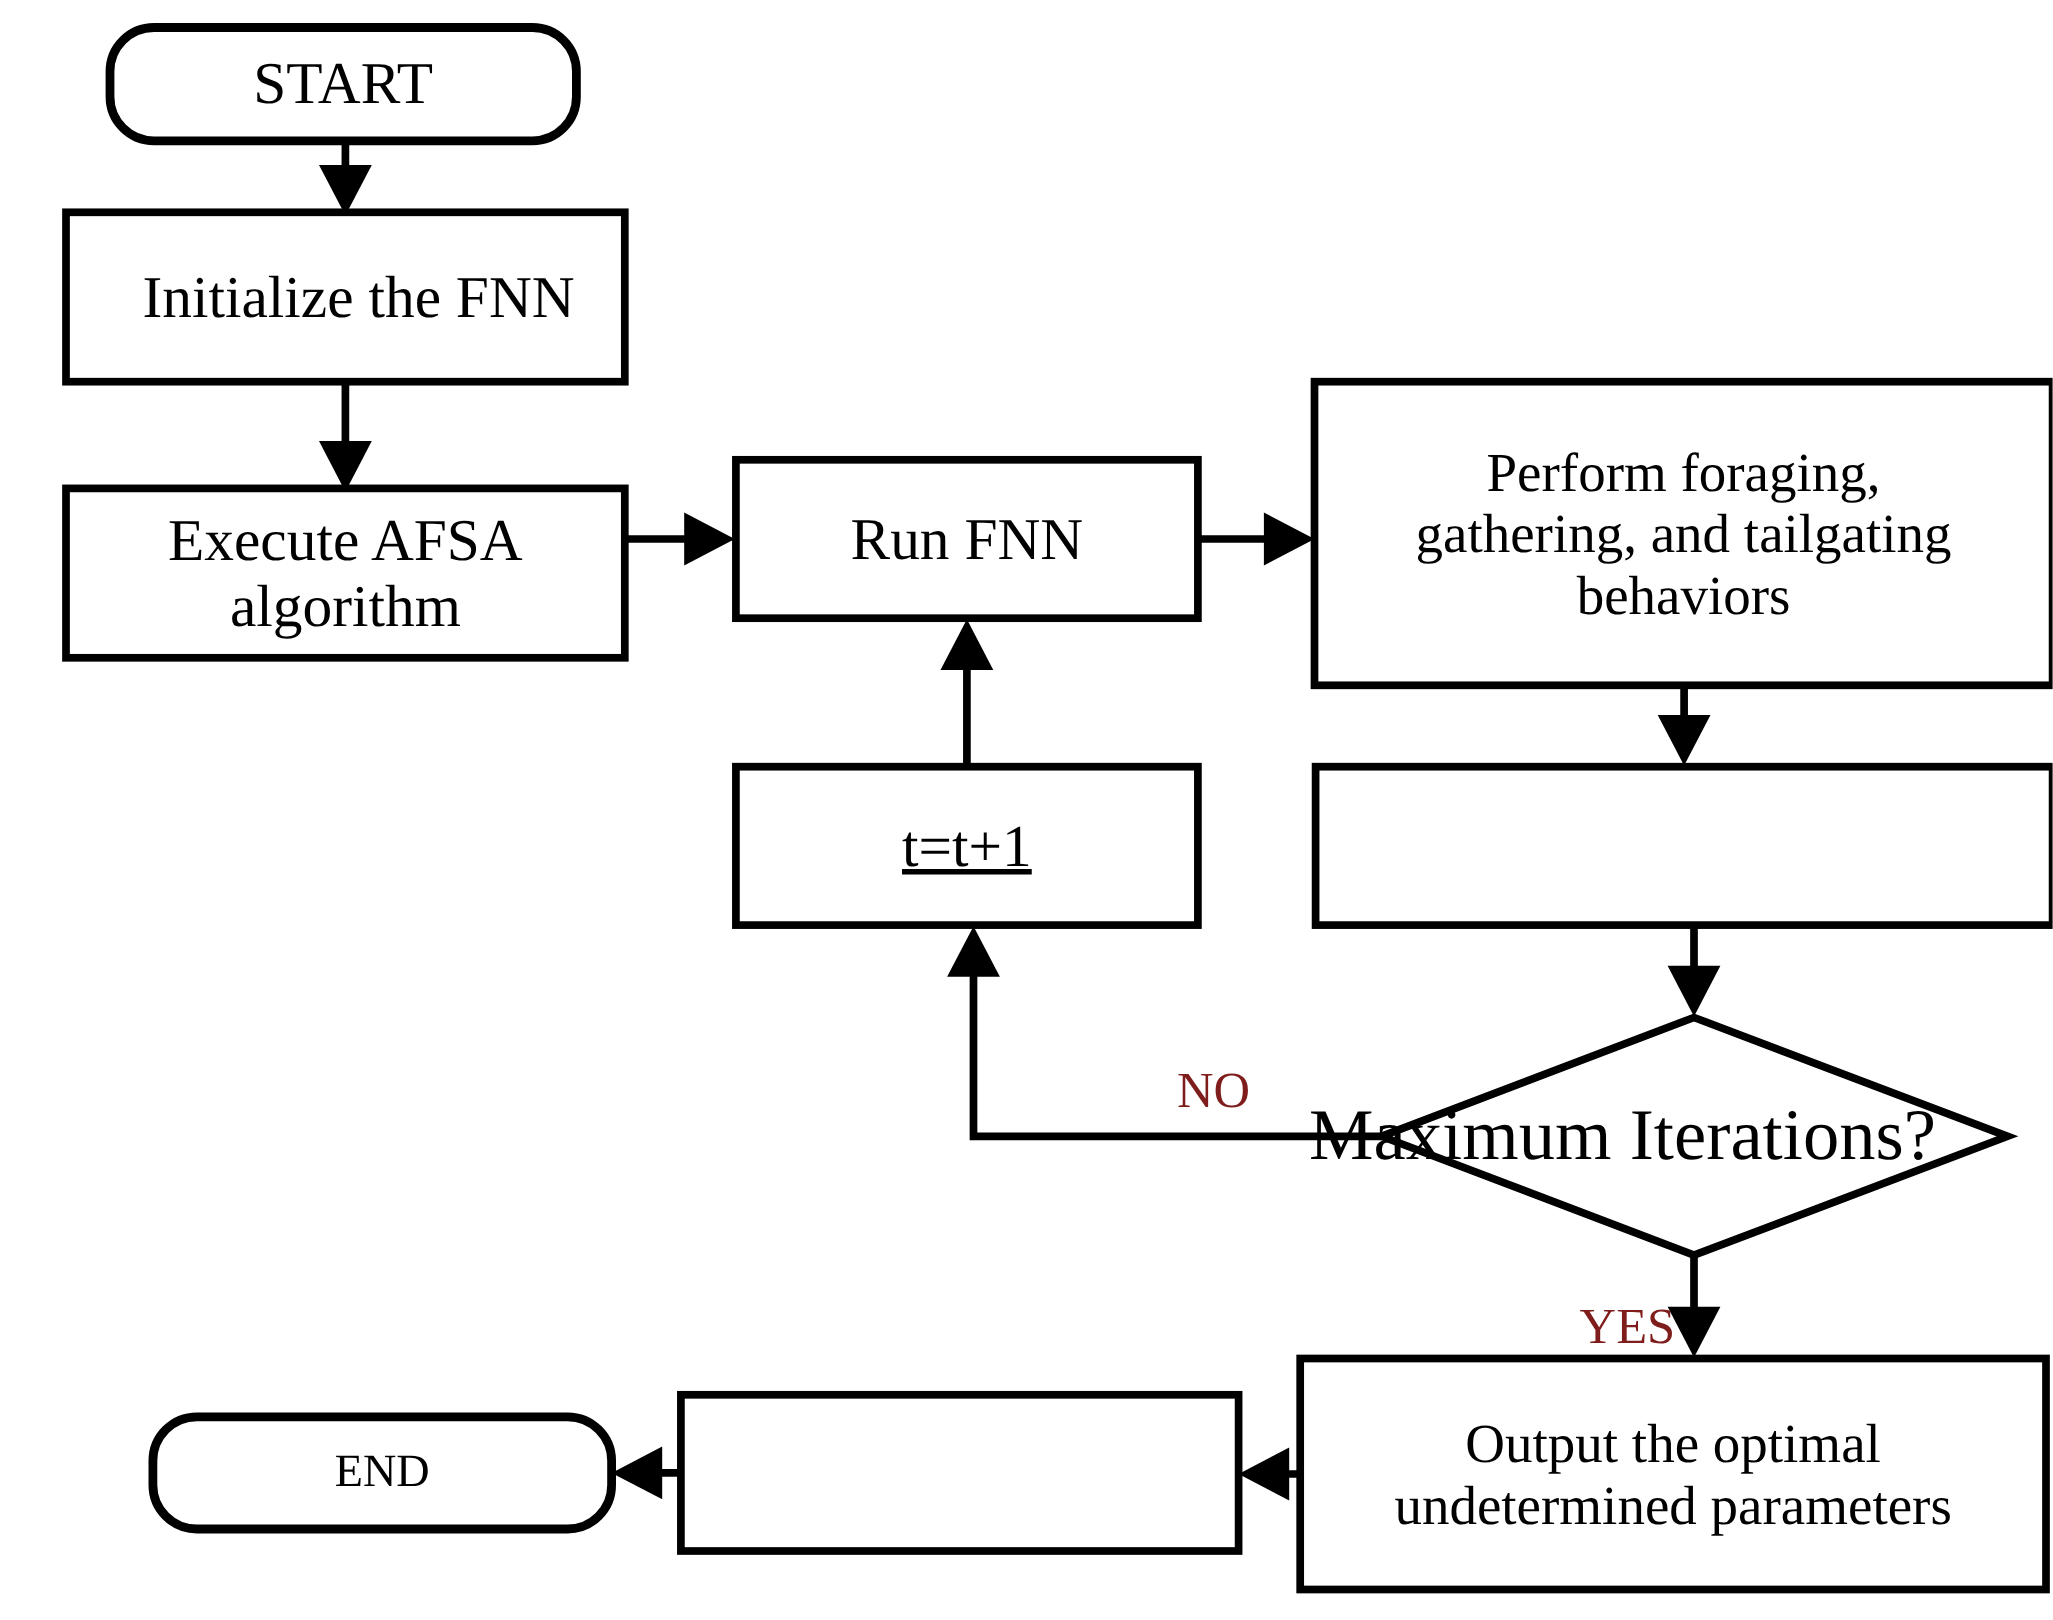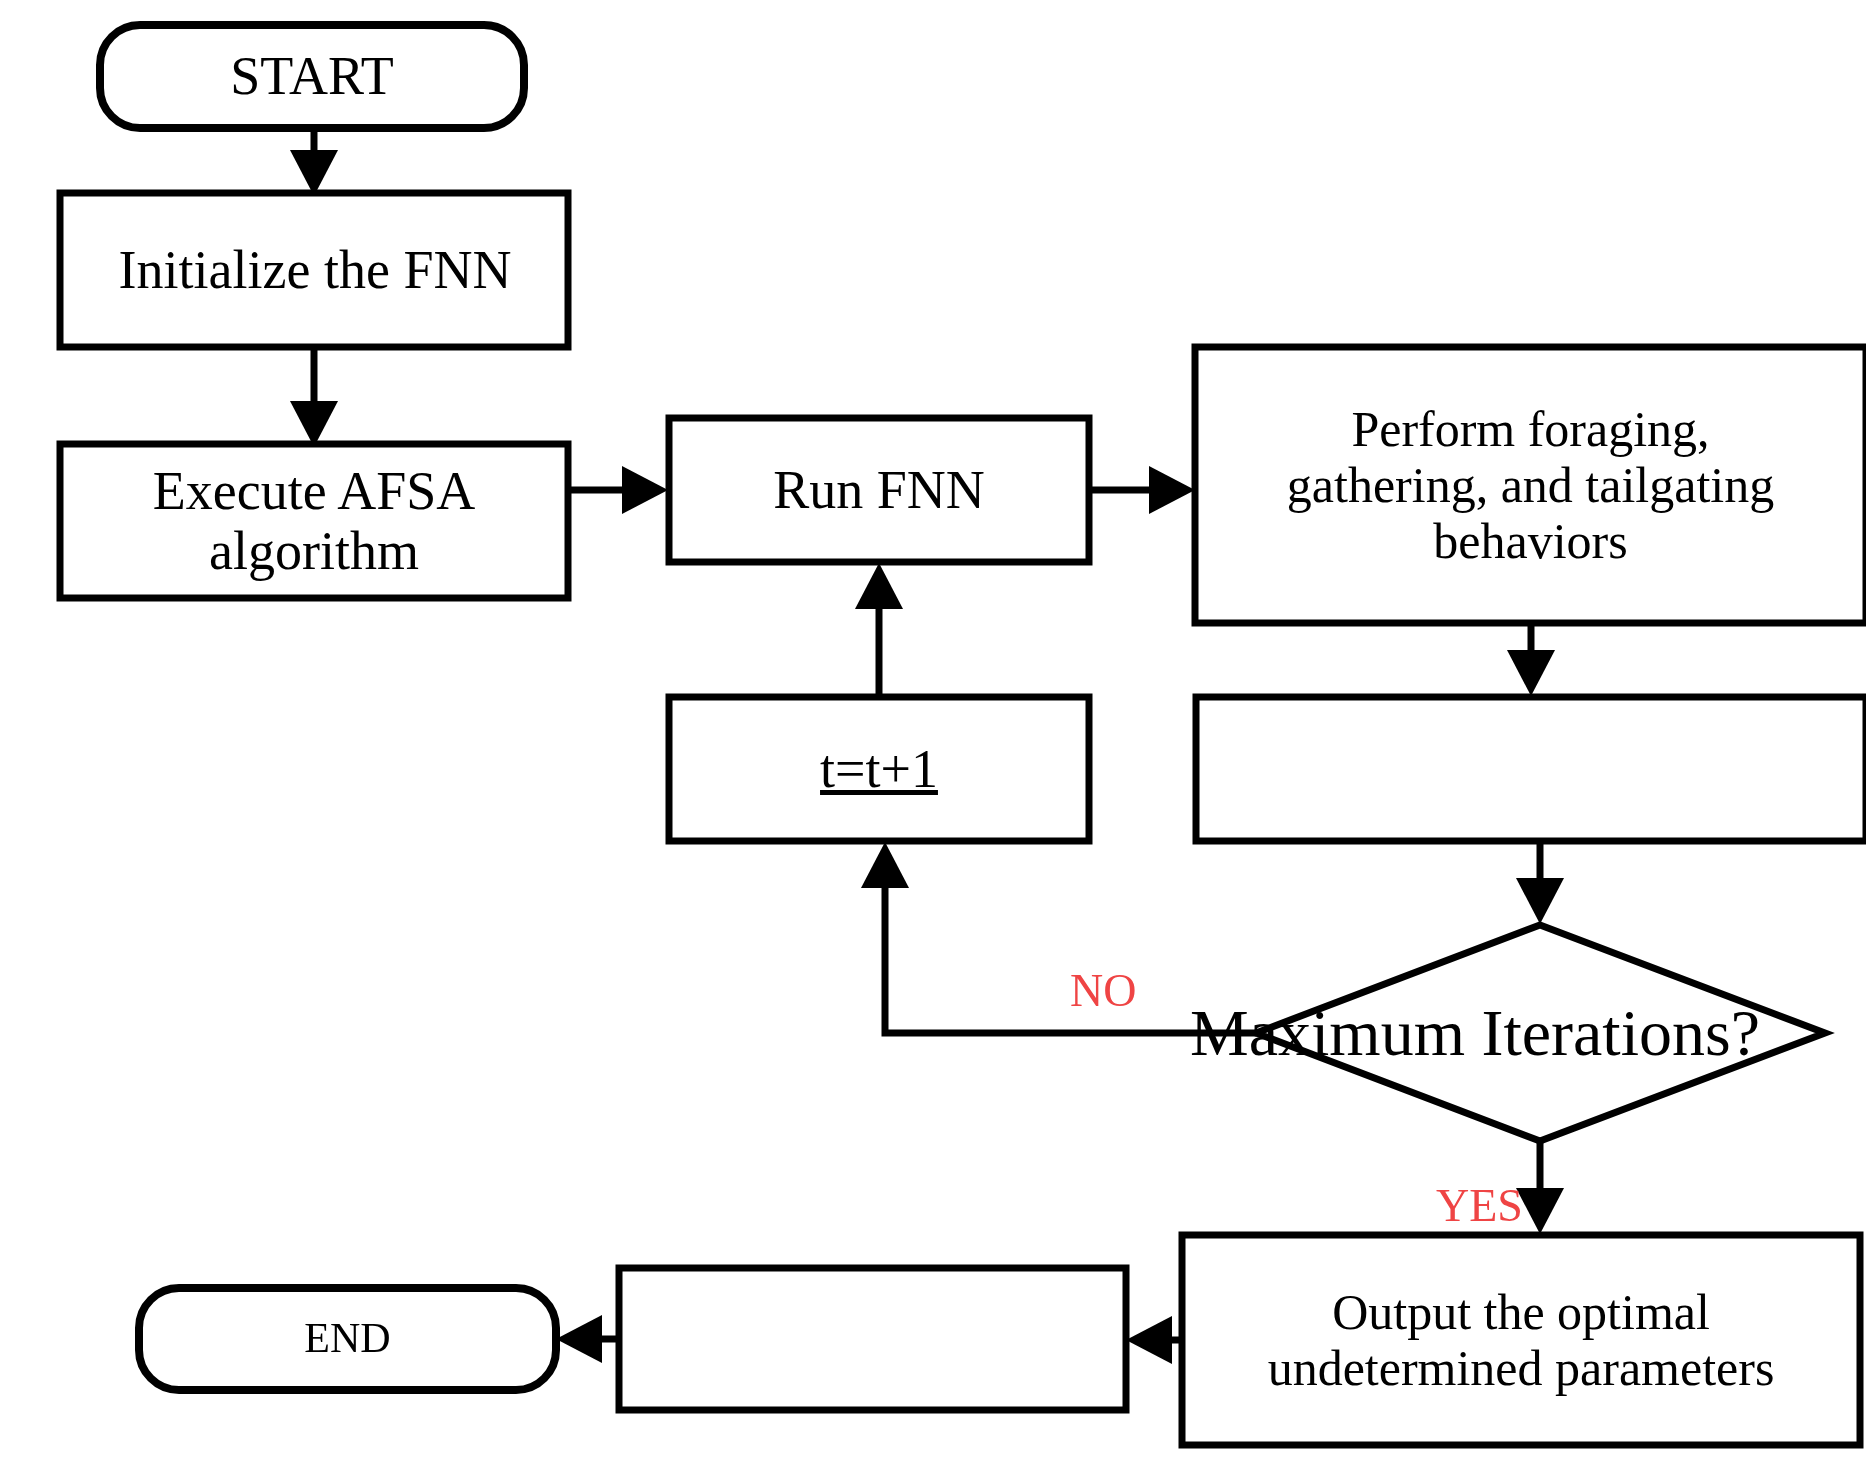--- a/index.html
+++ b/index.html
@@ -56,29 +56,29 @@
     text-align: center;
     color: #000000;
     font-family: "Liberation Serif", "DejaVu Serif", serif;
     font-weight: 400;
     line-height: 1.12;
     white-space: pre-line;
     pointer-events: none;
   }
   .edge-label {
     position: absolute;
-    color: #ef4444;
+    color: #7f1d1d;
     font-family: "Liberation Serif", "DejaVu Serif", serif;
     font-size: 46px;
     line-height: 1;
     white-space: nowrap;
   }
   
   #lbl-start   { left: 68px;   top: 25px;   width: 424px;  height: 103px; font-size: 54px; }
-  #lbl-init    { left: 29px;   top: 193px;  width: 508px;  height: 154px; font-size: 54px; }
+  #lbl-init    { left: 40px;   top: 193px;  width: 508px;  height: 154px; font-size: 54px; }
   #lbl-afsa    { left: 28px;   top: 444px;  width: 508px;  height: 154px; font-size: 54px; }
   #lbl-runfnn  { left: 637px;  top: 418px;  width: 420px;  height: 144px; font-size: 54px; }
   #lbl-tplus   { left: 637px;  top: 697px;  width: 420px;  height: 144px; font-size: 54px; text-decoration: underline; }
   #lbl-perform { left: 1163px; top: 347px;  width: 671px;  height: 276px; font-size: 50px; }
   #lbl-update  { left: 1164px; top: 697px;  width: 670px;  height: 144px; font-size: 50px; }
   #lbl-diamond { left: 1158px; top: 1003px; width: 700px;  height: 60px;  font-size: 66px; justify-content: flex-start; }
   #lbl-output  { left: 1150px; top: 1235px; width: 678px;  height: 210px; font-size: 50px; }
   #lbl-bp      { left: 587px;  top: 1268px; width: 507px;  height: 142px; font-size: 50px; }
   #lbl-end     { left: 107px;  top: 1288px; width: 417px;  height: 102px; font-size: 42px; }
   #lbl-no      { left: 1038px; top: 968px; }

